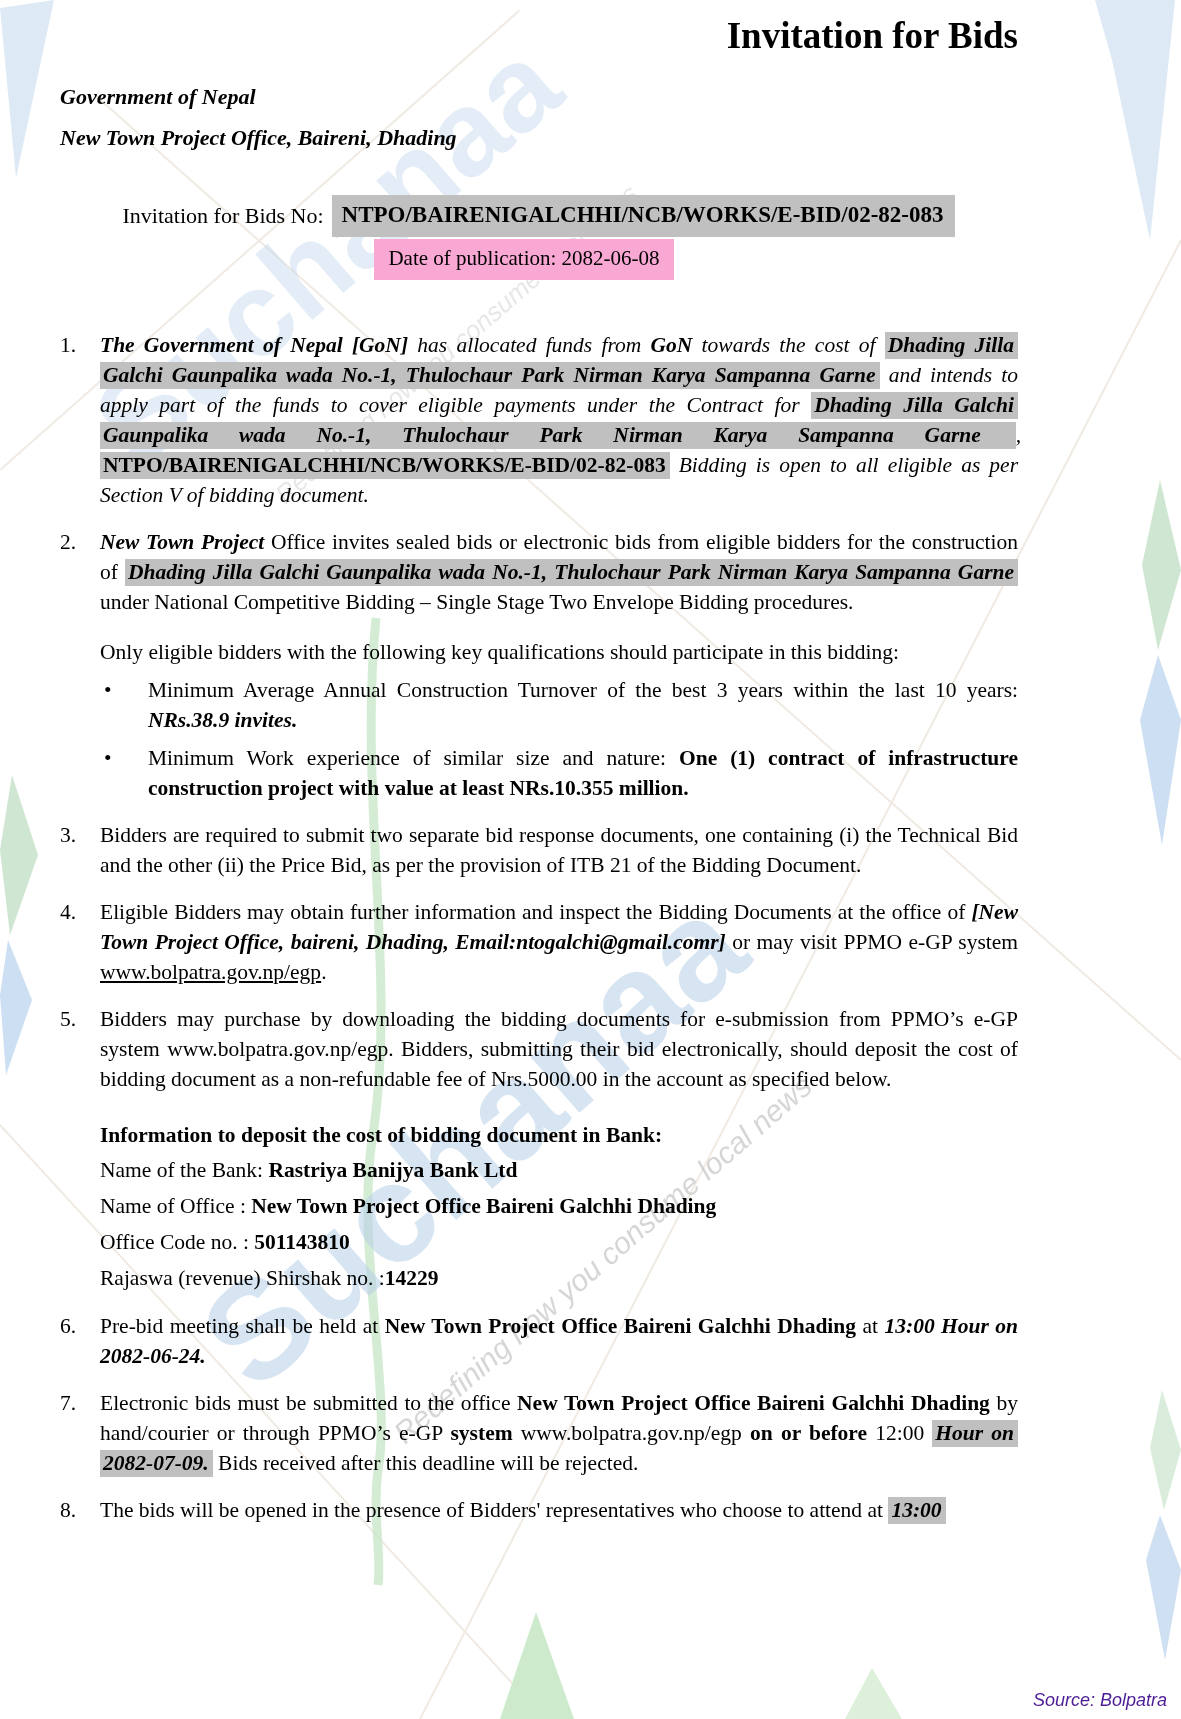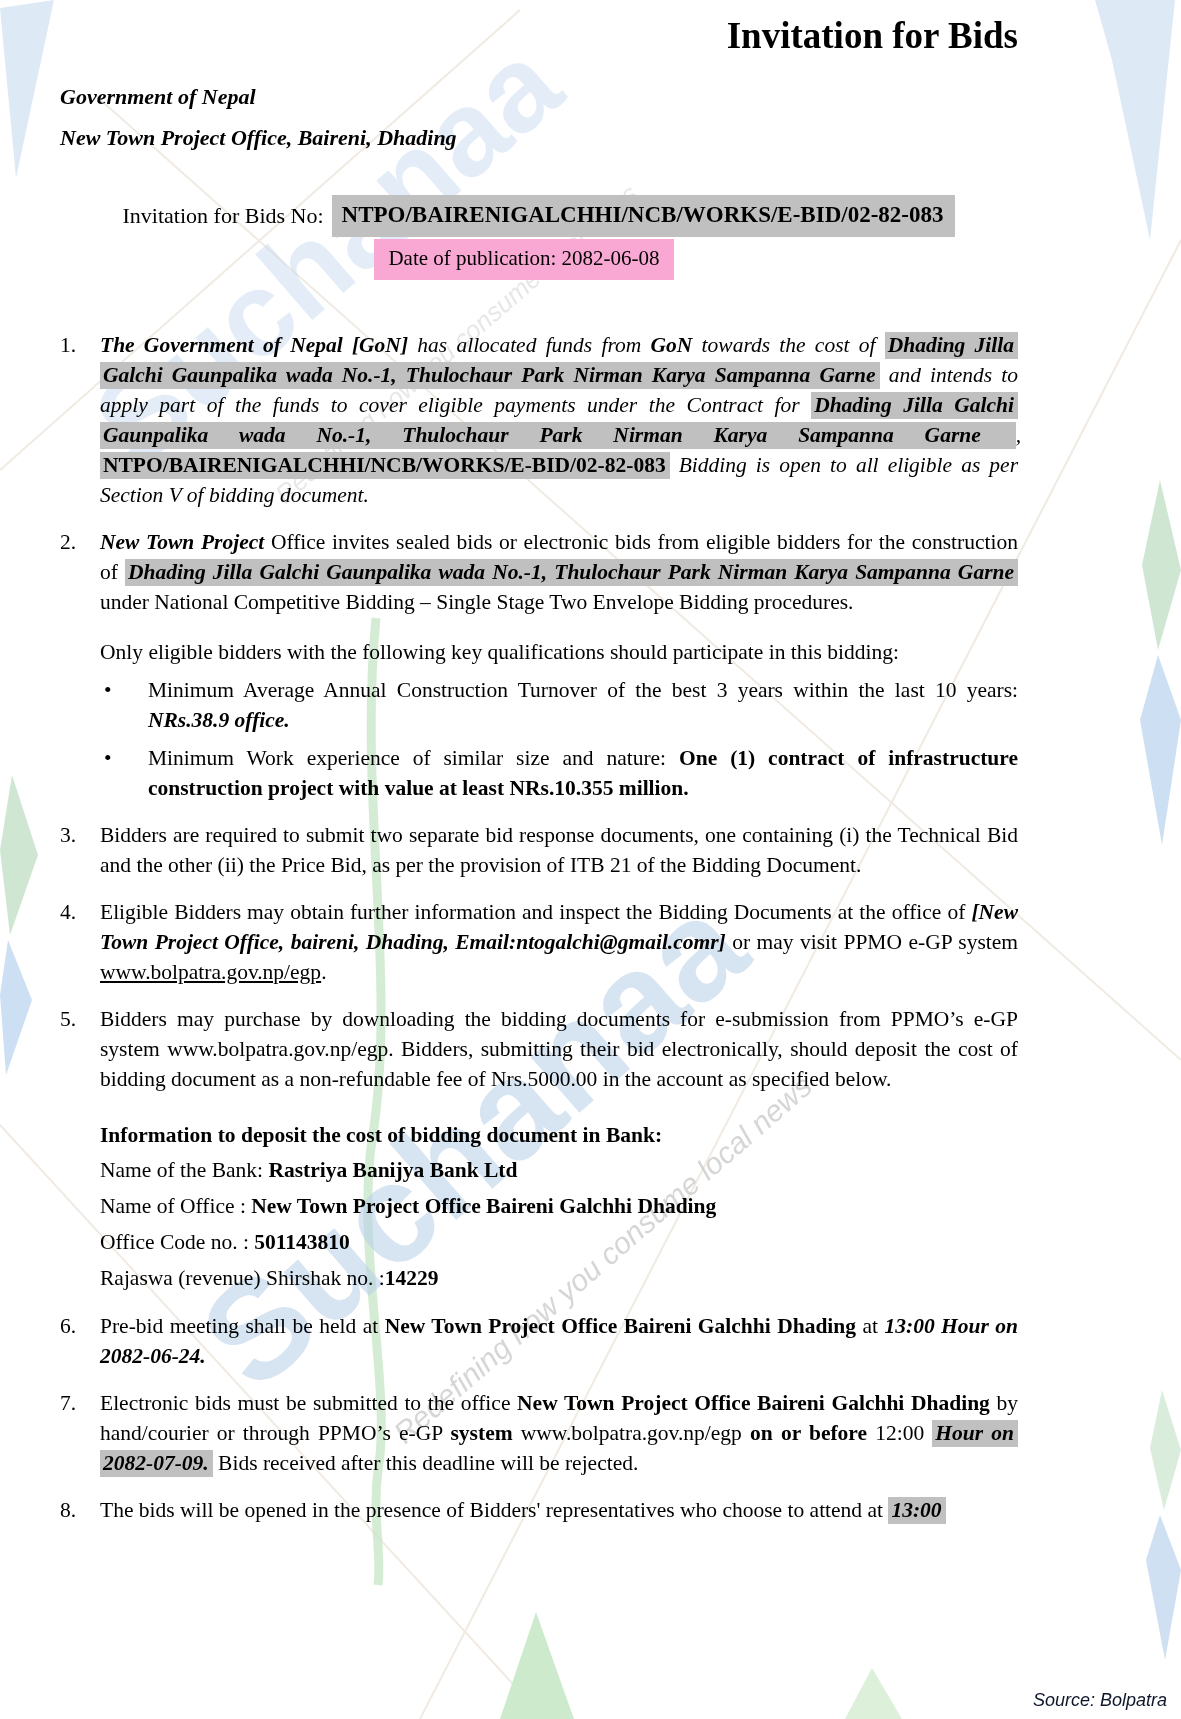--- a/index.html
+++ b/index.html
@@ -49,21 +49,21 @@
   .block.bullet .marker{flex:0 0 44px;padding-left:4px;}
   .block.bank-heading{margin-top:26px;margin-left:40px;text-align:left;}
   .block.bank-line{margin-top:5px;margin-left:40px;text-align:left;line-height:31px;}
   .b{font-weight:bold;}
   .i{font-style:italic;}
   .u{text-decoration:underline;}
   .hl{background:#c0c0c0;padding:1px 4px 2px 3px;-webkit-box-decoration-break:clone;box-decoration-break:clone;}
   .source-note{
     position:absolute;right:14px;bottom:8px;z-index:1;
     font-family:"Liberation Sans","DejaVu Sans",sans-serif;
-    font-style:italic;font-size:18px;color:#0f172a;
+    font-style:italic;font-size:18px;color:#4c1d95;
   }
 </style>
 </head>
 <body>
 
 <div class="page">
 
   <svg class="wm" viewBox="0 0 1181 1719" xmlns="http://www.w3.org/2000/svg" aria-hidden="true">
 
     <g stroke="#f0eae3" stroke-width="2" fill="none">
@@ -122,21 +122,21 @@
         </div>
         <div class="block item">
           <span class="num">2.</span>
           <div class="txt"><span class="b i">New Town Project</span><span> Office invites sealed bids or electronic bids from eligible bidders for the construction of </span><span class="b i hl">Dhading Jilla Galchi Gaunpalika wada No.-1, Thulochaur Park Nirman Karya Sampanna Garne </span><span> under National Competitive Bidding – Single Stage Two Envelope Bidding procedures.</span></div>
         </div>
         <div class="block para">
           <div class="txt"><span>Only eligible bidders with the following key qualifications should participate in this bidding:</span></div>
         </div>
         <div class="block bullet">
           <span class="marker">•</span>
-          <div class="txt"><span>Minimum Average Annual Construction Turnover of the best 3 years within the last 10 years: </span><span class="b i">NRs.38.9 office.</span></div>
+          <div class="txt"><span>Minimum Average Annual Construction Turnover of the best 3 years within the last 10 years: </span><span class="b i">NRs.38.9 invites.</span></div>
         </div>
         <div class="block bullet">
           <span class="marker">•</span>
           <div class="txt"><span>Minimum Work experience of similar size and nature: </span><span class="b">One (1) contract of infrastructure construction project with value at least NRs.10.355 million.</span></div>
         </div>
         <div class="block item">
           <span class="num">3.</span>
           <div class="txt"><span>Bidders are required to submit two separate bid response documents, one containing (i) the Technical Bid and the other (ii) the Price Bid, as per the provision of ITB 21 of the Bidding Document.</span></div>
         </div>
         <div class="block item">

